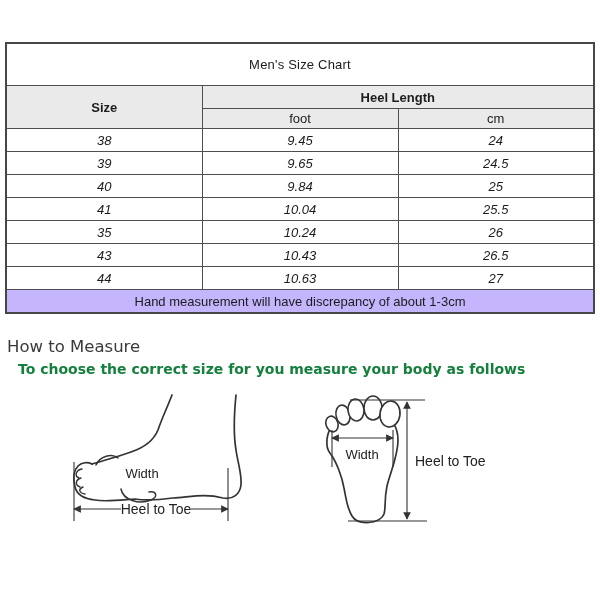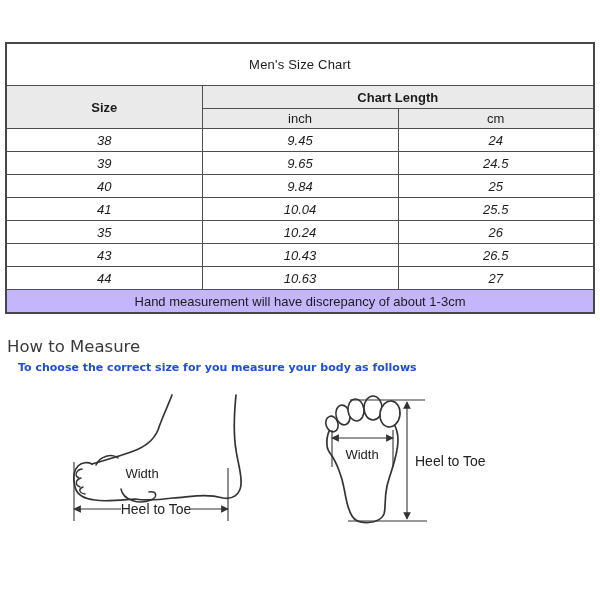--- a/index.html
+++ b/index.html
@@ -16,21 +16,21 @@
   td.head-size{height:42px;margin-left:36px;}
   td.head-fl{height:22px;}
   td.unit{background:#eaeaea;font-weight:normal;font-size:13px;height:19px;}
   td.cell{height:22px;background:#fff;font-style:italic;}
   td.note{height:22px;font-size:13.5px;background:#c4b5fd;}
 
   
   .htm-heading{position:absolute;left:7px;top:337px;font-family:"DejaVu Sans",sans-serif;
                font-size:16.5px;font-weight:400;color:#3a3a3a;}
   .htm-sub{position:absolute;left:18px;top:361px;font-family:"DejaVu Sans",sans-serif;
-           font-size:11px;font-weight:600;color:#1d4ed8;}
+           font-size:14px;font-weight:600;color:#15803d;}
 
   .diagram{position:absolute;}
   .diagram svg{display:block;}
   .diagram text{font-family:"Liberation Sans",sans-serif;fill:#222;}
   .lbl-sm{font-size:13px;}
   .lbl-md{font-size:14px;}
 
   .caption{position:absolute;left:76px;top:529px;width:524px;text-align:center;
            font-size:15px;color:#111;}
 </style>
@@ -39,24 +39,24 @@
 
 <div class="page">
 
   <table class="chart">
     <tbody>
       <tr>
         <td colspan="3" class="title-cell">Men's Size Chart</td>
       </tr>
       <tr>
         <td rowspan="2" class="head head-size" style="width:199px">Size</td>
-        <td colspan="2" class="head head-fl">Chart Length</td>
+        <td colspan="2" class="head head-fl">Heel Length</td>
       </tr>
       <tr>
-        <td class="unit" style="width:196px">inch</td>
+        <td class="unit" style="width:196px">foot</td>
         <td class="unit" style="width:195px">cm</td>
       </tr>
 
       <tr>
         <td class="cell">38</td>
         <td class="cell">9.45</td>
         <td class="cell">24</td>
       </tr>
       <tr>
         <td class="cell">39</td>

